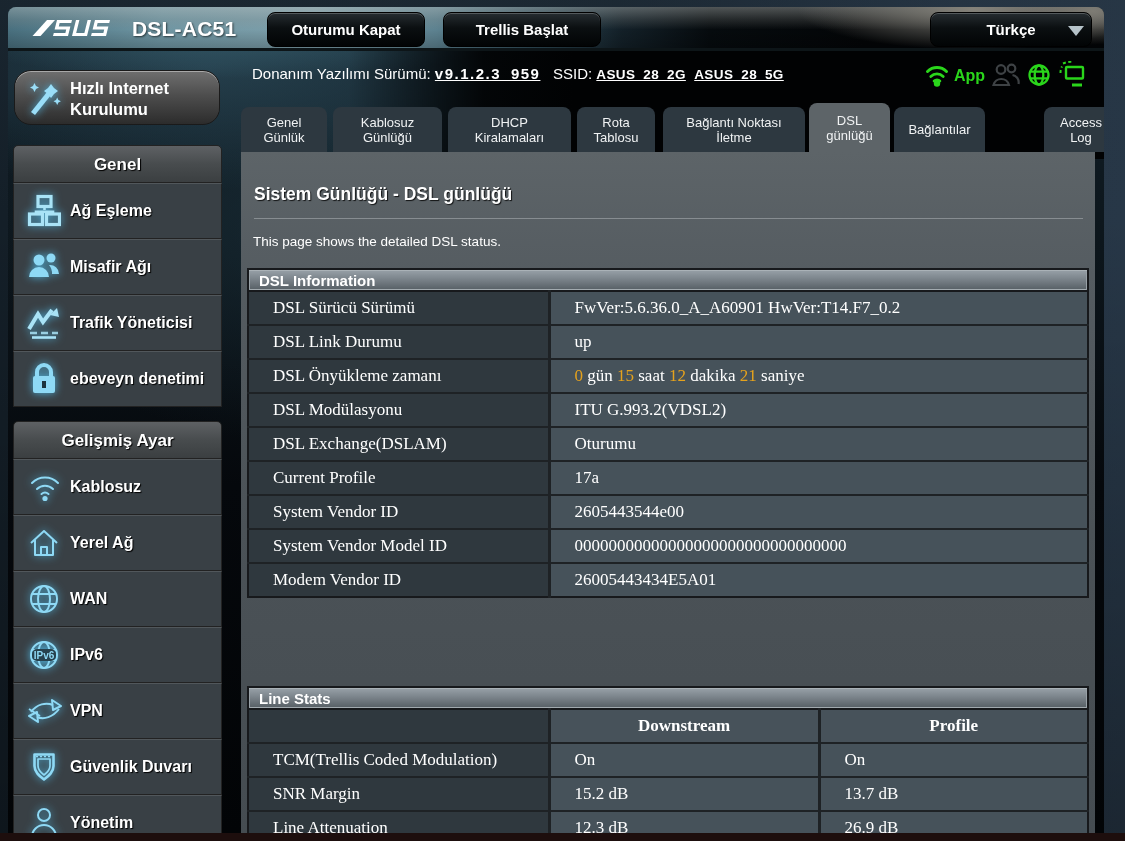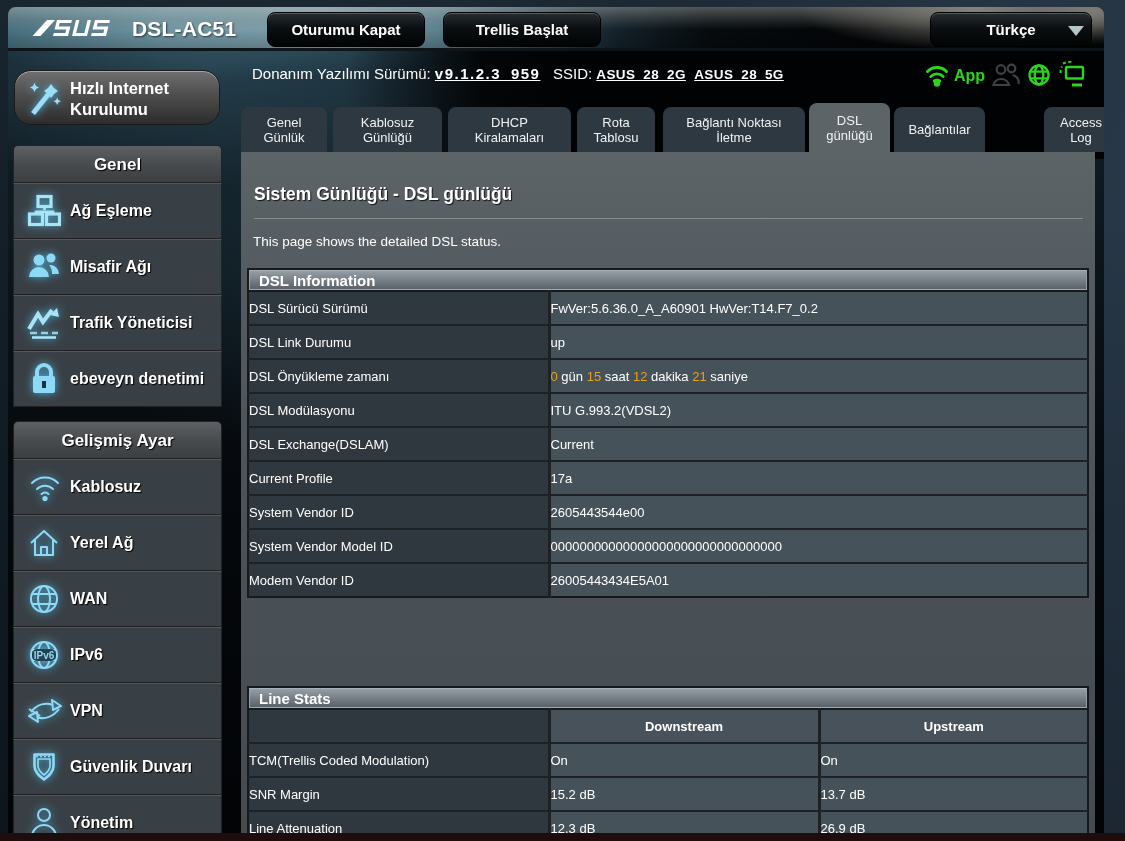--- a/index.html
+++ b/index.html
@@ -64,21 +64,21 @@
 #psep { position:absolute; left:13px; top:66px; width:829px; height:1px; background:#878d91; }
 #pdesc { position:absolute; left:12px; top:82px; color:#fff; font-size:13.5px; }
 
 table.tbl { border-collapse:collapse; position:absolute; left:6px; width:842px; border:2px solid #17191c; }
 table.tbl th.caption {
   background:linear-gradient(180deg, #98a1a8 0%, #7b848b 45%, #565e64 100%);
   box-shadow:inset 0 1px 0 #aab2b7, inset 1px 0 0 #98a0a6, inset -1px 0 0 #98a0a6, inset 0 -1px 0 #a2aaaf;
   color:#fff; font-size:15px; font-weight:bold; text-align:left; padding:0 10px; height:22px;
   border-bottom:2px solid #17191c;
 }
-table.tbl td { height:34px; font-size:13px; color:#fff; padding:0 0; border-top:2px solid #1e2225; }
+table.tbl td { height:34px; font-size:17px; color:#fff; padding:0 24px; border-top:2px solid #1e2225;font-family:Liberation Serif, serif; }
 td.lbl { background:#2f383e; width:301px; border-right:3px solid #1e2225; }
 td.val { background:#46525a; }
 .orange { color:#e5a21d; }
 td.colhead { background:#47525a; font-weight:bold; text-align:center; font-size:13.5px; }
 td.dval { border-right:3px solid #1e2225; }
 
 #qisbtn {
   position:absolute; left:6px; top:63px; width:206px; height:55px; border-radius:17px;
   background:linear-gradient(180deg, #6f6f6f 0%, #4e4e4e 45%, #2c2c2c 100%);
   border:1px solid #1a1a1a; box-shadow:inset 0 1px 0 rgba(255,255,255,0.4);
@@ -194,21 +194,21 @@
       <tr>
             <td class="lbl">DSL Önyükleme zamanı</td>
             <td class="val"><span class="orange">0</span> gün <span class="orange">15</span> saat <span class="orange">12</span> dakika <span class="orange">21</span> saniye</td>
           </tr>
       <tr>
             <td class="lbl">DSL Modülasyonu</td>
             <td class="val">ITU G.993.2(VDSL2)</td>
           </tr>
       <tr>
             <td class="lbl">DSL Exchange(DSLAM)</td>
-            <td class="val">Current</td>
+            <td class="val">Oturumu</td>
           </tr>
       <tr>
             <td class="lbl">Current Profile</td>
             <td class="val">17a</td>
           </tr>
       <tr>
             <td class="lbl">System Vendor ID</td>
             <td class="val">2605443544e00</td>
           </tr>
       <tr>
@@ -222,21 +222,21 @@
     </tbody>
       </table>
     <table class="tbl" style="top:494px;margin-top:40px;">
       <tbody>
           <tr>
             <th class="caption" colspan="3">Line Stats</th>
           </tr>
       <tr>
             <td class="colhead" style="width:301px;border-right:3px solid #1e2225;background:#2f383e;"></td>
             <td class="colhead dval" style="width:270px;">Downstream</td>
-            <td class="colhead">Upstream</td>
+            <td class="colhead">Profile</td>
           </tr>
       <tr>
             <td class="lbl">TCM(Trellis Coded Modulation)</td>
             <td class="val dval">On</td>
             <td class="val">On</td>
           </tr>
       <tr>
             <td class="lbl">SNR Margin</td>
             <td class="val dval">15.2 dB</td>
             <td class="val">13.7 dB</td>

